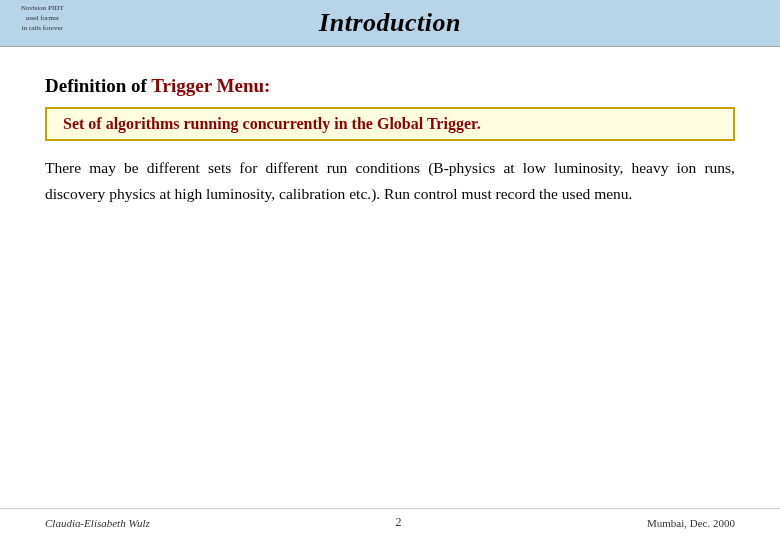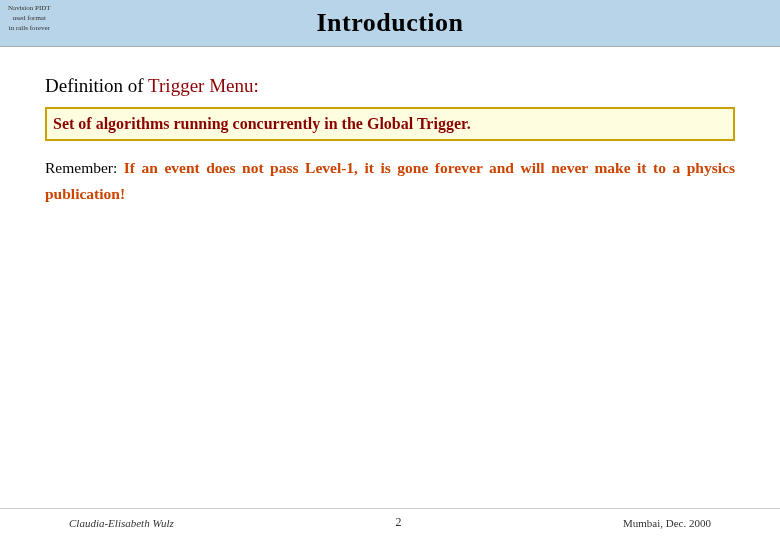--- a/index.html
+++ b/index.html
@@ -25,53 +25,54 @@
       text-align: center;
       border-bottom: 1px solid #aaa;
       position: relative;
     }
 
     .header-title {
       font-size: 26px;
       font-weight: bold;
       color: #000;
       letter-spacing: 0.5px;
+      font-style: italic;
     }
 
     
     .logo-area {
       position: absolute;
       top: 4px;
-      left: 8px;
+      left: 21px;
       font-size: 7px;
       color: #333;
       line-height: 1.4;
     }
 
     
     .main-content {
       padding: 28px 45px 20px 45px;
     }
 
     .definition-heading {
       font-size: 19px;
-      font-weight: normal;
+      font-weight: bold;
       color: #000;
       margin-bottom: 10px;
     }
 
     .definition-heading .trigger-menu {
       color: #8B0000;
     }
 
     
     .highlight-box {
       border: 2px solid #c8a000;
       background: #fffde0;
-      padding: 6px 6px;
+      padding: 6px 16px;
       margin-bottom: 14px;
       font-size: 16px;
       font-weight: bold;
       color: #8B0000;
     }
 
     
     .body-paragraph {
       font-size: 15.5px;
       color: #000;
@@ -84,21 +85,21 @@
       color: #cc4400;
       font-weight: bold;
     }
 
     
     .footer {
       position: absolute;
       bottom: 10px;
       left: 0;
       right: 0;
-      padding: 0 69px;
+      padding: 0 45px;
       display: flex;
       justify-content: space-between;
       align-items: center;
       font-size: 11px;
       color: #333;
       border-top: 1px solid #ccc;
       padding-top: 6px;
     }
 
     .footer-left {
@@ -127,24 +128,22 @@
 <div class="main-content">
 
   <div class="definition-heading">
     <span>Definition of </span><span class="trigger-menu">Trigger Menu:</span>
   </div>
 
   <div class="highlight-box">
     <span>Set of algorithms running concurrently in the Global Trigger.</span>
   </div>
 
+  <p class="body-paragraph">There may be different sets for different run conditions (B-physics at low luminosity, heavy ion runs, discovery physics at high luminosity, calibration etc.). Run control must record the used menu.</p>
 
-  <p class="body-paragraph">
-    <span>Remember: </span><span class="orange-text">If an event does not pass Level-1, it is gone forever and will never make it to a physics publication!</span>
-  </p>
 
 </div>
 
 <div class="footer">
   <span class="footer-left">Claudia-Elisabeth Wulz</span>
   <span class="footer-center">2</span>
   <span class="footer-right">Mumbai, Dec. 2000</span>
 </div>
 
 </body></html>

